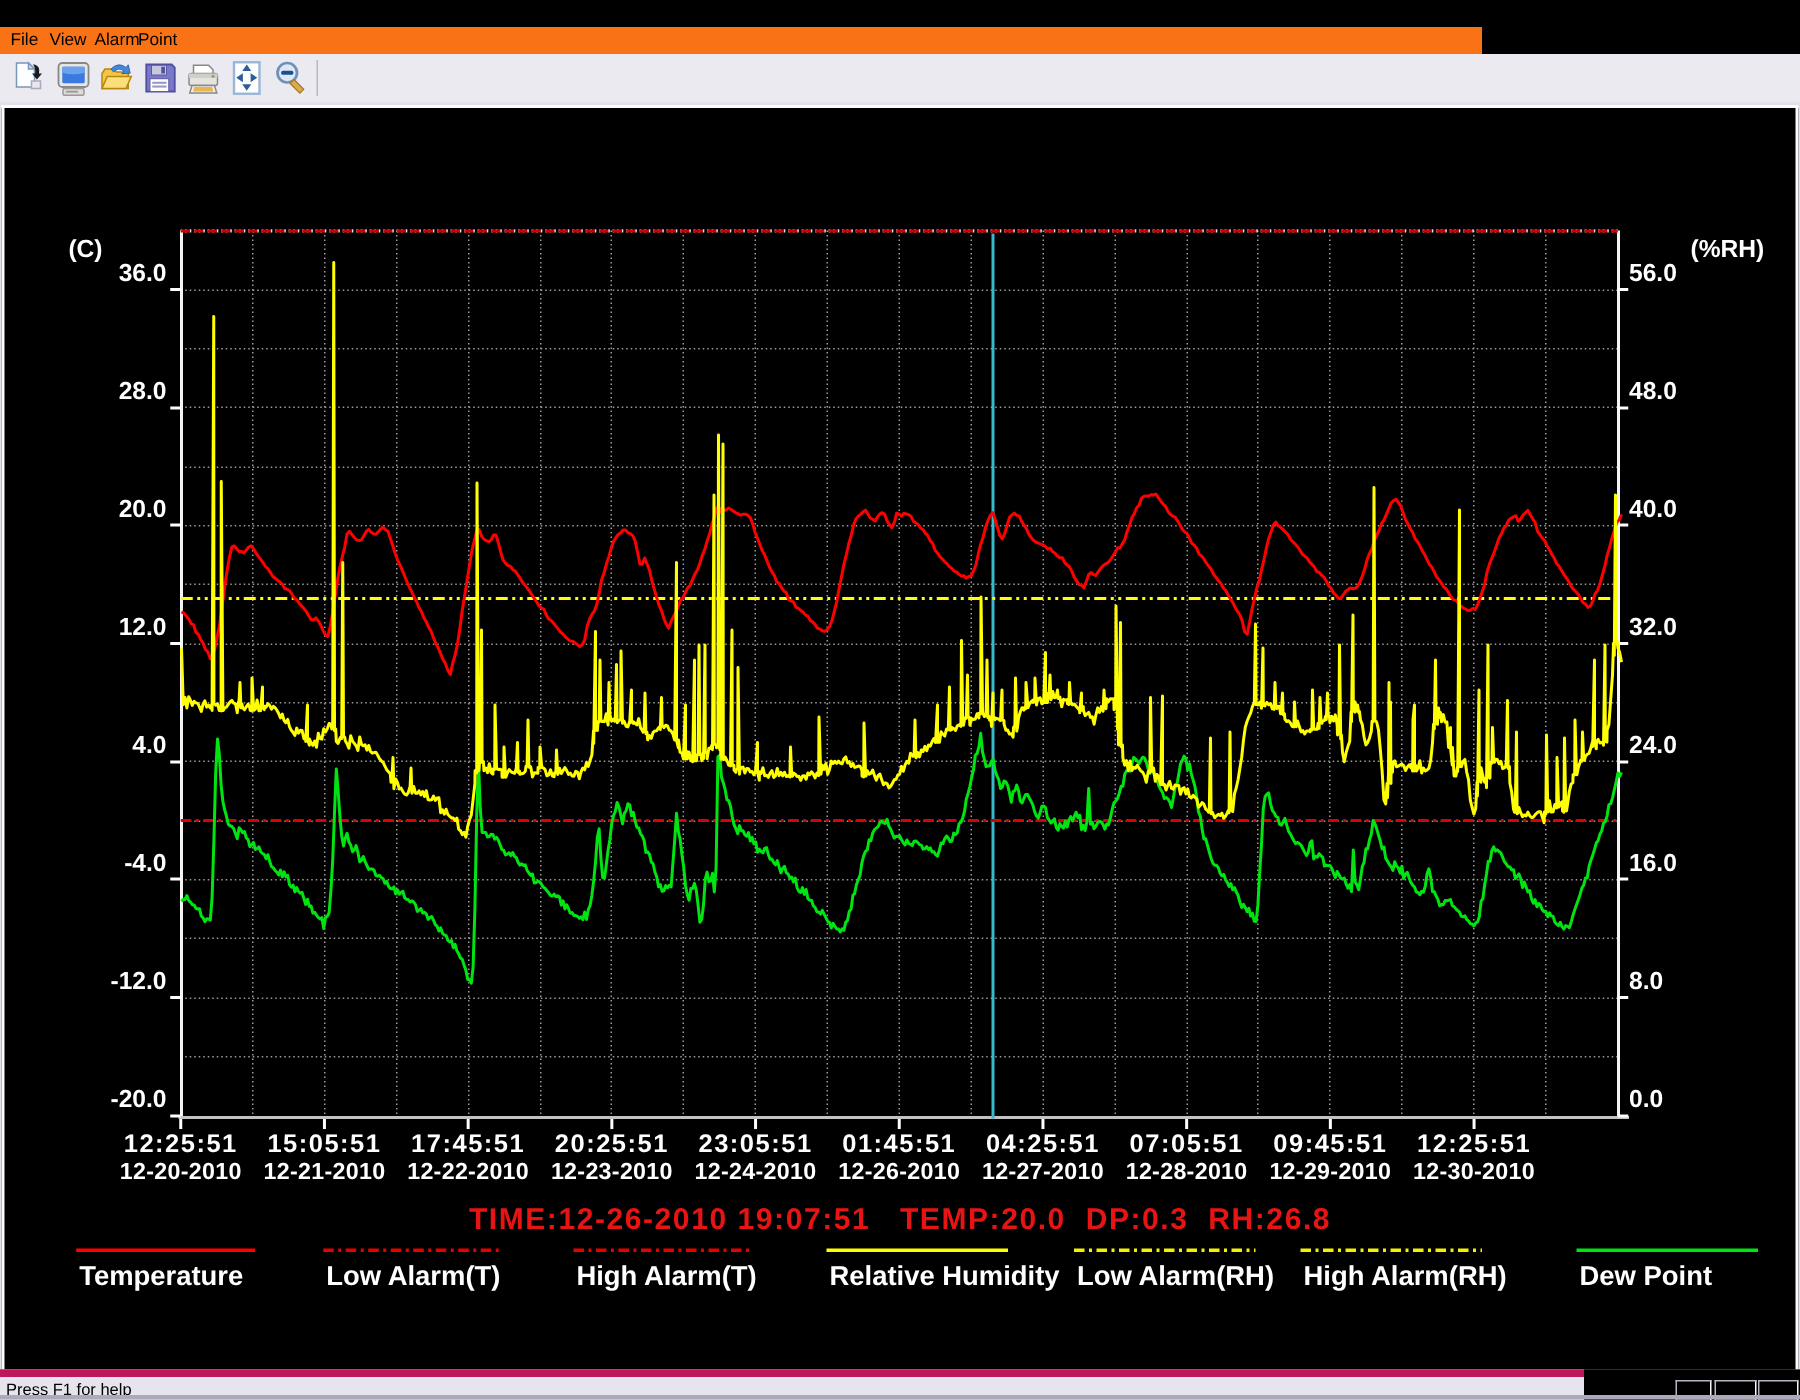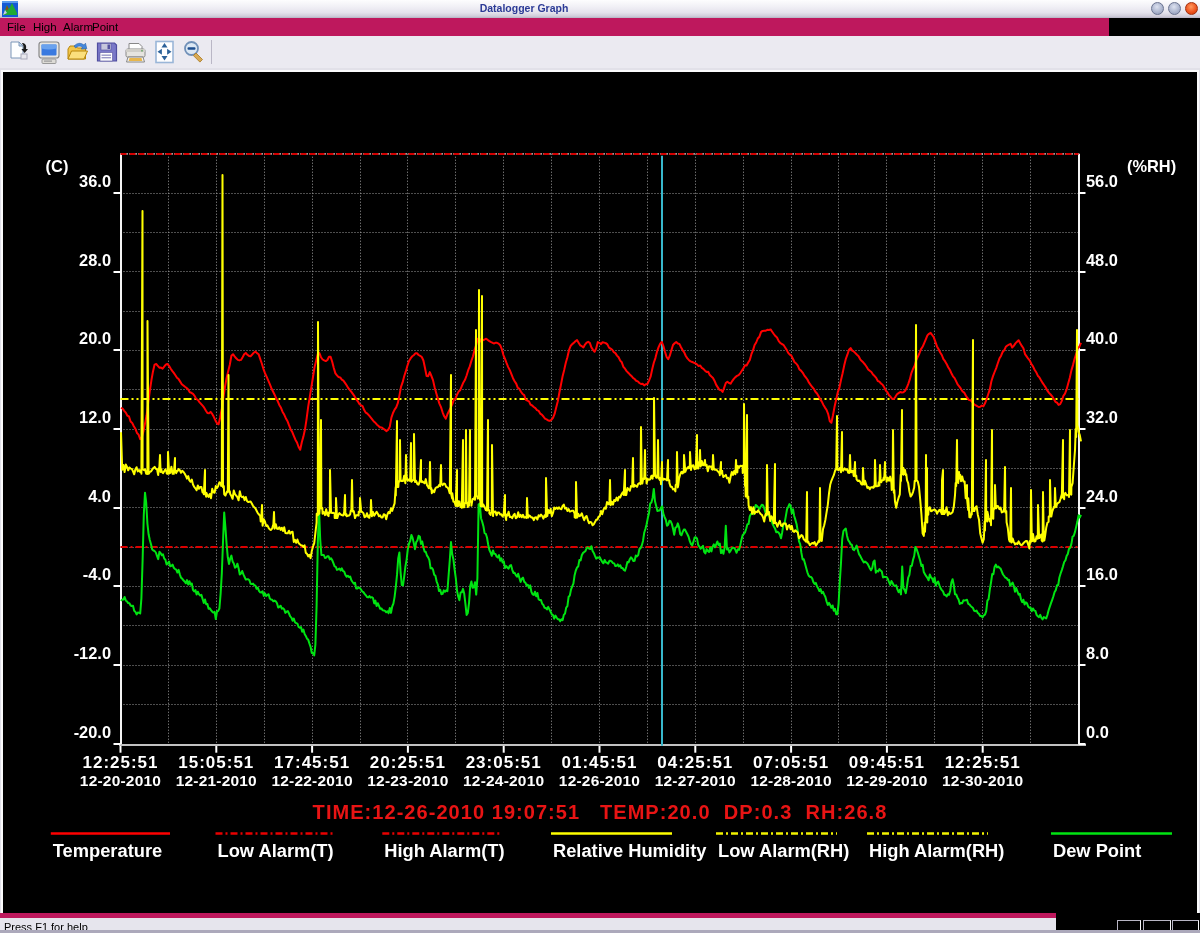--- a/index.html
+++ b/index.html
@@ -1,47 +1,34 @@
 <!DOCTYPE html>
 <html><head>
 <meta charset="utf-8">
 <style>
 html,body{margin:0;padding:0;width:1200px;height:933px;overflow:hidden;background:#000;font-family:"Liberation Sans",sans-serif}
 #win{position:absolute;left:0;top:0;width:1200px;height:933px}
 #titlebar{position:absolute;left:0;top:0;width:1200px;height:18px;background:linear-gradient(180deg,#fdfdfe 0%,#f0eff5 40%,#e4e2ec 70%,#d0cdda 90%,#b5b2c3 100%)}
 #title{position:absolute;left:404px;top:2px;width:240px;text-align:center;font-weight:bold;font-size:10.5px;color:#2b3a96}
-#menubar{position:absolute;left:0;top:18px;width:1109px;height:18px;background:#be185d;font-size:11.5px;color:#000}
+#menubar{position:absolute;left:0;top:18px;width:988px;height:18px;background:#f97316;font-size:11.5px;color:#000}
 .mi{position:absolute;top:3px}
 #toolbar{position:absolute;left:0;top:36px;width:1200px;height:32px;background:#ebeaf1;border-bottom:1px solid #bab7c6}
 #client{position:absolute;left:0;top:68px;width:1200px;height:845px;background:#5eead4}
 #statusbar{position:absolute;left:0;top:913px;width:1056px;height:17px;background:#e6e5ed;border-top:5px solid #be185d}
 #statusbar .txt{position:absolute;left:4px;top:3px;font-size:11px;color:#000}
 .cell{position:absolute;top:2px;height:12px;border:1px solid #cdcad8;border-top-color:#b8b5c4;border-left-color:#b8b5c4;border-bottom-color:#f8f8fa;border-right-color:#f8f8fa}
 #bottomedge{position:absolute;left:0;top:930px;width:1200px;height:3px;background:#aca9bb}
 .btn{position:absolute;top:2px;width:13px;height:13px;border-radius:7px}
 </style>
 </head>
 <body>
 <div id="win">
-<div id="titlebar">
- <svg width="16" height="16" style="position:absolute;left:2px;top:1px" viewBox="0 0 16 16">
-  <rect x="0" y="0" width="16" height="16" fill="#1559d6"></rect>
-  <rect x="0" y="0" width="16" height="2" fill="#5a9aee"></rect>
-  <path d="M1 14 L5 4 L7 8 L10 2 L15 12 L15 14 Z" fill="#22aa33"></path>
-  <path d="M3.5 8 L5 4.5 L6.5 7.5 L5.2 10 Z" fill="#8a4a20"></path>
-  <path d="M1 14 L3 9 L5 12 Z" fill="#c8c8e8"></path>
- </svg>
- <div id="title">Datalogger Graph</div>
- <div class="btn" style="left:1151px;background:radial-gradient(circle at 45% 35%,#dde2f0,#a9b2cc 60%,#8a93b2);border:1px solid #6a7390;box-sizing:border-box"></div>
- <div class="btn" style="left:1168px;background:radial-gradient(circle at 45% 35%,#dde2f0,#a9b2cc 60%,#8a93b2);border:1px solid #6a7390;box-sizing:border-box"></div>
- <div class="btn" style="left:1184.5px;background:radial-gradient(circle at 45% 35%,#ff9a60,#ee5520 55%,#cc3300);border:1px solid #a03010;box-sizing:border-box"></div>
-</div>
 <div id="menubar">
  <span class="mi" style="left:7px">File</span>
- <span class="mi" style="left:33px">High</span>
+ <span class="mi" style="left:33px">View</span>
  <span class="mi" style="left:63px">Alarm</span>
  <span class="mi" style="left:92px">Point</span>
 </div>
 <div id="toolbar">
  <svg width="220" height="32" viewBox="0 0 220 32" style="position:absolute;left:0;top:0">
 
   <g transform="translate(8,5)">
    <path d="M3 1 h8 l4 4 v12 h-12 z" fill="#fdfeff" stroke="#7a96b8" stroke-width="1"></path>
    <path d="M11 1 l4 4 h-4 z" fill="#cfe0f0" stroke="#7a96b8" stroke-width="1"></path>
    <path d="M15 2 q4 1 3 6 l2 0 l-3.4 4 l-3.2-4 l2 0 q0.4-4 -1.4-6 z" fill="#1a1a1a"></path>

